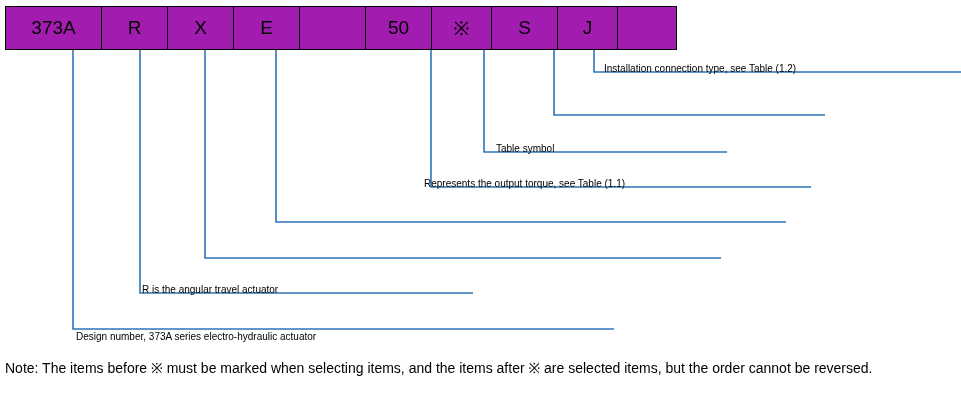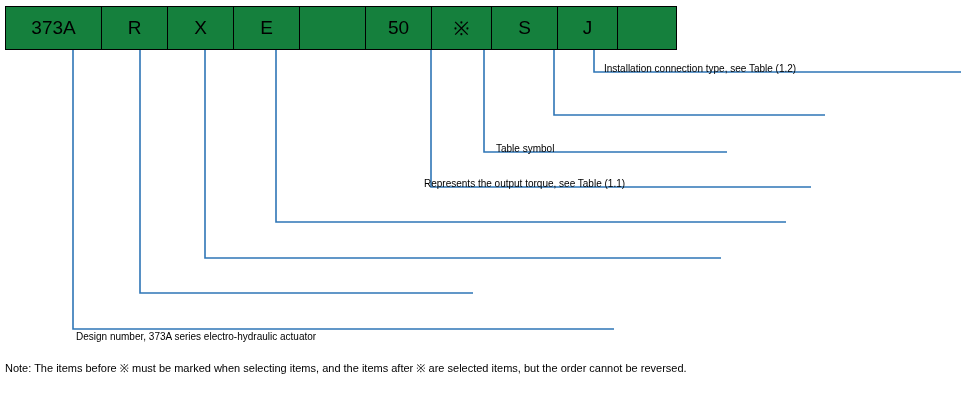--- a/index.html
+++ b/index.html
@@ -14,21 +14,21 @@
   #diagram{position:absolute;left:0;top:0;width:961px;height:417px;}
 
   
   .code-row{
     position:absolute;
     left:5px;top:6px;
     height:44px;
     display:flex;
     border:1px solid #000;
     box-sizing:border-box;
-    background:#15803d;
+    background:#a21caf;
   }
   .code-cell{
     border-right:1px solid #000;
     box-sizing:border-box;
     display:flex;
     align-items:center;
     justify-content:center;
     font-size:19px;
     color:#000;
     height:100%;
@@ -43,21 +43,21 @@
     white-space:nowrap;
     line-height:1;
   }
 
   
   .note{
     position:absolute;
     left:5px;
     top:355px;
     width:950px;
-    font-size:11px;
+    font-size:14px;
     line-height:26px;
     color:#000;
   }
 
   svg{position:absolute;left:0;top:0;width:961px;height:417px;pointer-events:none;}
 </style>
 </head>
 <body>
 
 <div id="diagram">
@@ -92,16 +92,17 @@
 
       <path d="M140 50 L140 293 L473 293"></path>
 
       <path d="M73 50 L73 329 L614 329"></path>
     </g>
   </svg>
 
   <div class="lbl" style="left:604px;top:64px;">Installation connection type, see Table (1.2)</div>
   <div class="lbl" style="left:496px;top:144px;">Table symbol</div>
   <div class="lbl" style="left:424px;top:179px;">Represents the output torque, see Table (1.1)</div>
+  <div class="lbl" style="left:142px;top:285px;">R is the angular travel actuator</div>
   <div class="lbl" style="left:76px;top:332px;">Design number, 373A series electro-hydraulic actuator</div>
 
   <div class="note">Note: The items before ※  must be marked when selecting items, and the items after ※  are selected items, but the order cannot be reversed.</div>
 </div>
 
 </body></html>

